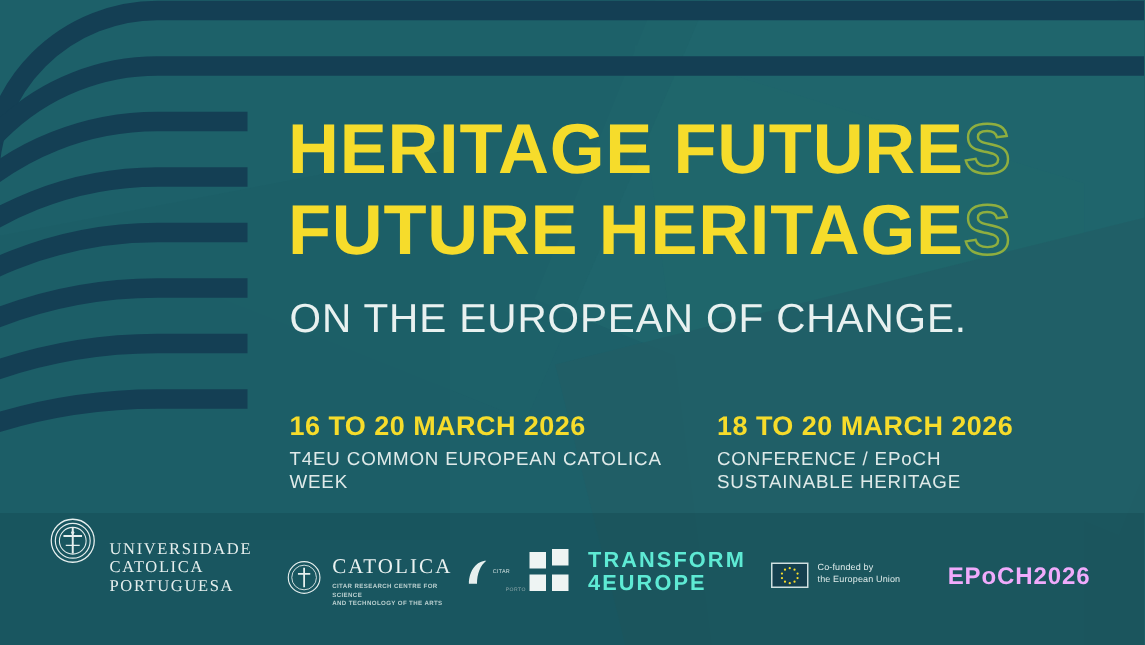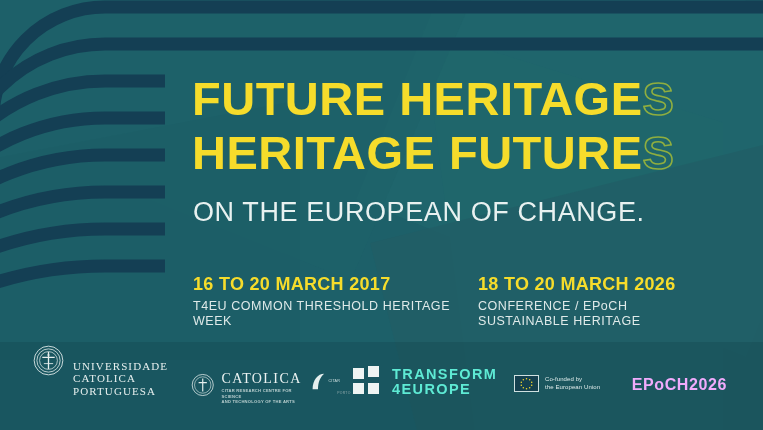--- a/index.html
+++ b/index.html
@@ -176,31 +176,31 @@
       <path d="M 165 155 L 105 155 A 260 260 0 0 0 -155 415"></path>
       <path d="M 165 192 L 105 192 A 297 297 0 0 0 -192 489"></path>
       <path d="M 165 229 L 105 229 A 334 334 0 0 0 -229 563"></path>
       <path d="M 165 266 L 105 266 A 371 371 0 0 0 -266 637"></path>
     </g>
   </svg>
 
   <div class="logobar"></div>
 
   <div class="headline">
+    <div class="hl-line"><span class="solid">HERITAGE FUTURE</span><span class="ghost">S</span></div>
     <div class="hl-line"><span class="solid">FUTURE HERITAGE</span><span class="ghost">S</span></div>
-    <div class="hl-line"><span class="solid">HERITAGE FUTURE</span><span class="ghost">S</span></div>
   </div>
 
   <div class="subhead">ON THE EUROPEAN OF CHANGE.</div>
 
   <div class="dates">
     <div class="dblock">
-      <div class="dtitle">16 TO 20 MARCH 2017</div>
+      <div class="dtitle">16 TO 20 MARCH 2026</div>
       <div class="dsub">
-        <span>T4EU COMMON THRESHOLD HERITAGE</span>
+        <span>T4EU COMMON EUROPEAN CATOLICA</span>
         <span>WEEK</span>
       </div>
     </div>
     <div class="dblock second">
       <div class="dtitle">18 TO 20 MARCH 2026</div>
       <div class="dsub">
         <span>CONFERENCE / EPoCH</span>
         <span>SUSTAINABLE HERITAGE</span>
       </div>
     </div>

